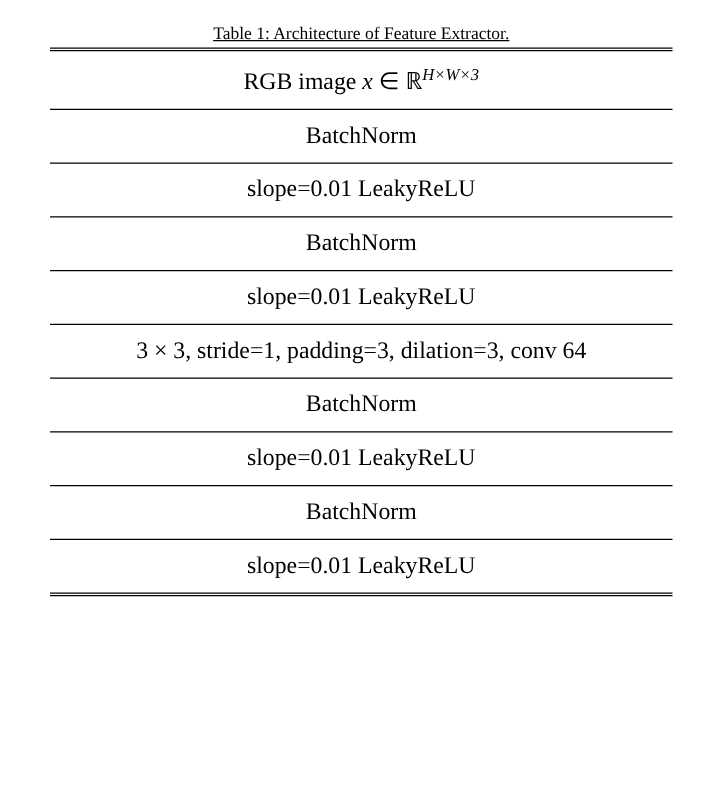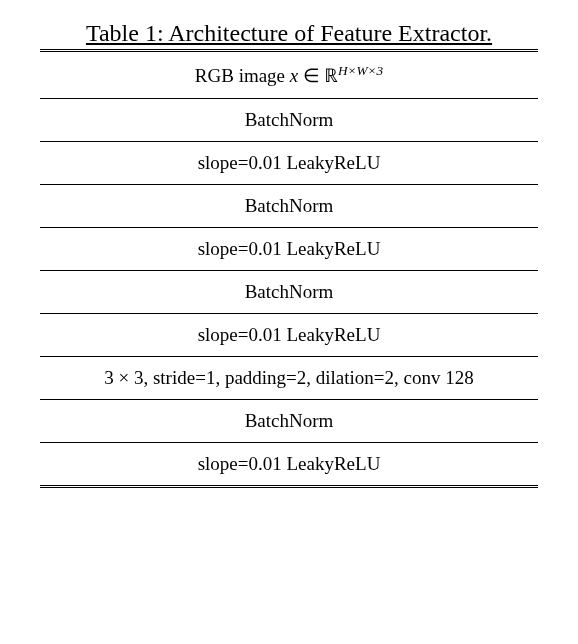--- a/index.html
+++ b/index.html
@@ -11,21 +11,21 @@
     font-size: 19px;
   }
   .table-wrap {
     width: 498px;
     margin: 0 auto;
   }
   .caption {
     text-align: center;
     text-decoration: underline;
     margin-bottom: 2px;
-    font-size: 24px;
+    font-size: 14px;
   }
   table {
     border-collapse: collapse;
     width: 100%;
   }
   td {
     text-align: center;
     padding: 10px 8px;
     border-bottom: 1px solid #000;
     font-size: 19px;
@@ -67,27 +67,27 @@
         <tr>
           <td>slope=0.01 LeakyReLU</td>
         </tr>
         <tr>
           <td>BatchNorm</td>
         </tr>
         <tr>
           <td>slope=0.01 LeakyReLU</td>
         </tr>
         <tr>
+          <td>3 × 3, stride=1, padding=3, dilation=3, conv 64</td>
+        </tr>
+        <tr>
           <td>BatchNorm</td>
         </tr>
         <tr>
           <td>slope=0.01 LeakyReLU</td>
-        </tr>
-        <tr>
-          <td>3 × 3, stride=1, padding=2, dilation=2, conv 128</td>
         </tr>
         <tr>
           <td>BatchNorm</td>
         </tr>
         <tr>
           <td>slope=0.01 LeakyReLU</td>
         </tr>
       </tbody>
   </table>
 </div>

